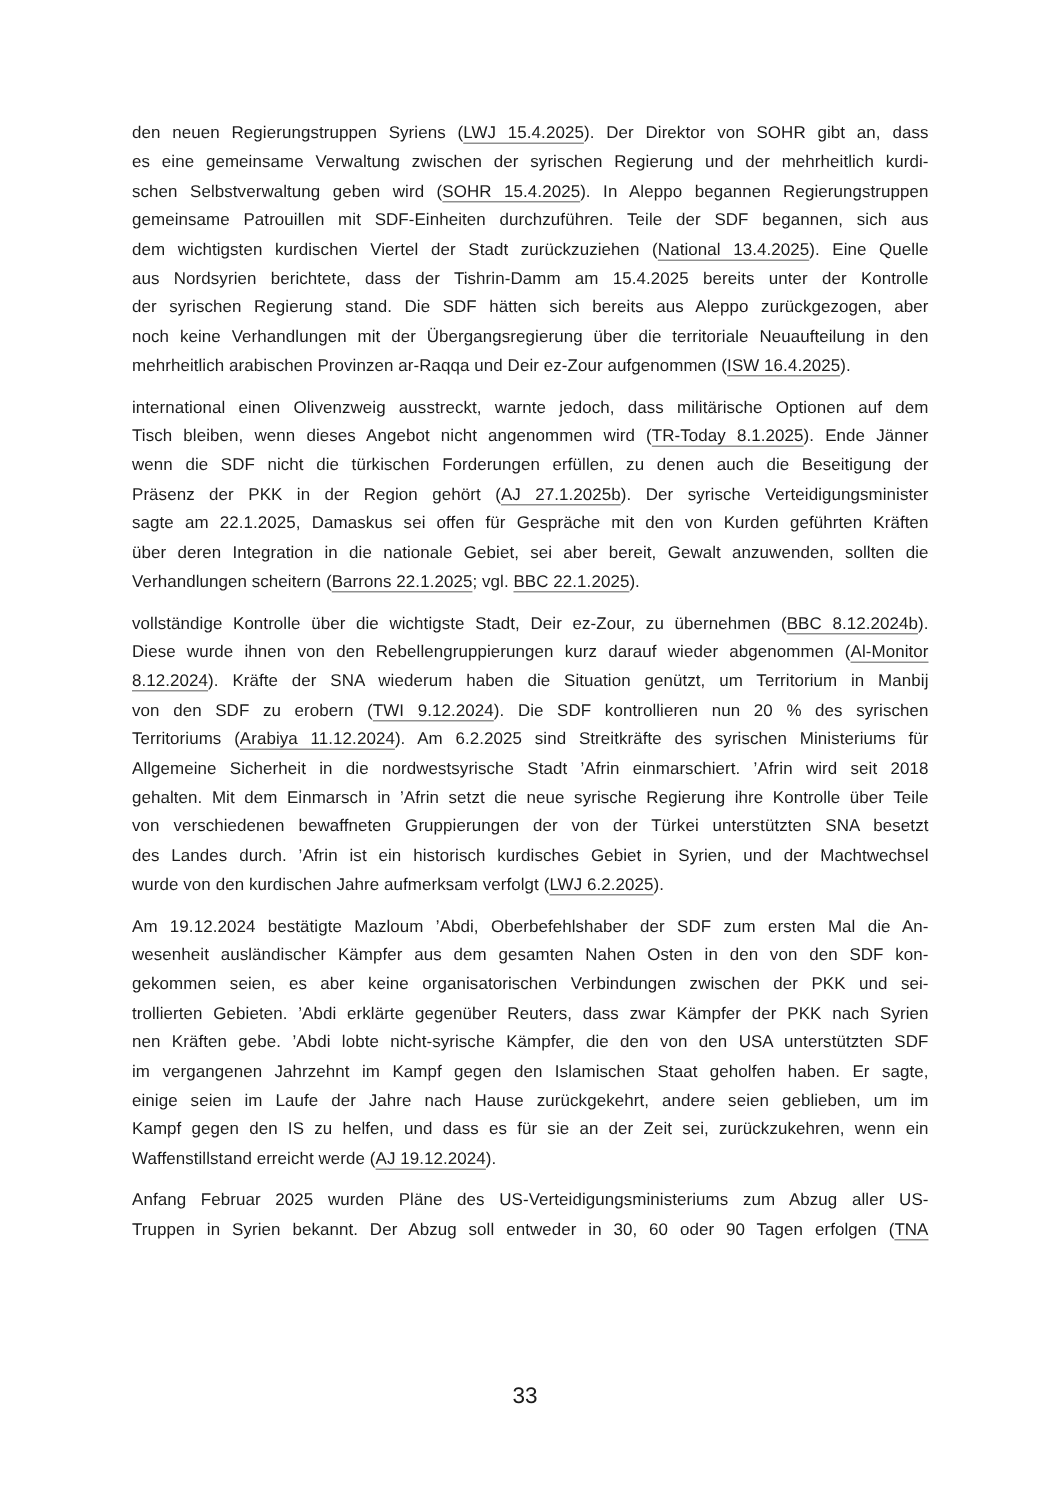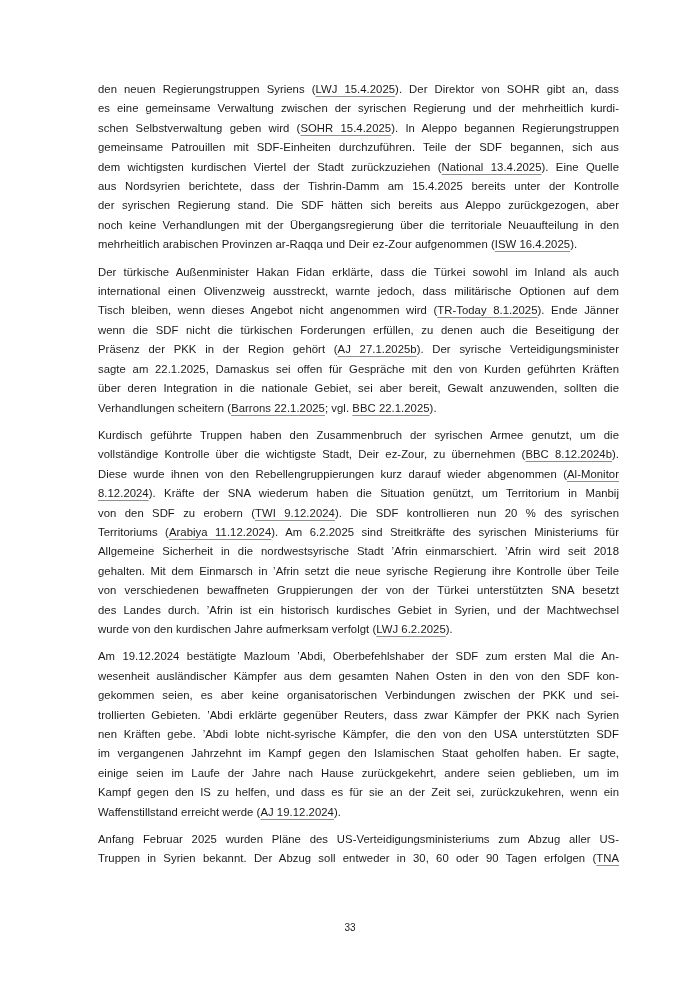--- a/index.html
+++ b/index.html
@@ -19,21 +19,21 @@
   .content {
     position: absolute;
     left: 82px;
     top: 80px;
     width: 537px;
     font-size: 11.3px;
     line-height: 19.4px;
     letter-spacing: 0.05px;
   }
   .paragraph {
-    margin: 0 0 8px 16px;
+    margin: 0 0 8px 6px;
   }
   .line {
     text-align: justify;
     text-align-last: justify;
   }
   .line-last {
     text-align-last: left;
   }
   .doc-link {
     color: #1b1b1b;
@@ -42,52 +42,50 @@
     text-decoration-thickness: 1px;
     text-underline-offset: 2.5px;
     cursor: pointer;
   }
   .page-number {
     position: absolute;
     left: 0;
     top: 922px;
     width: 700px;
     text-align: center;
-    font-size: 10px;
+    font-size: 15px;
     color: #1b1b1b;
   }
 </style>
 </head>
 <body>
 
 <div class="page">
   <div class="content">
       <div class="paragraph">
         <div class="line"><span>den neuen Regierungstruppen Syriens (</span><span class="doc-link">LWJ 15.4.2025</span><span>). Der Direktor von SOHR gibt an, dass</span></div>
         <div class="line"><span>es eine gemeinsame Verwaltung zwischen der syrischen Regierung und der mehrheitlich kurdi-</span></div>
         <div class="line"><span>schen Selbstverwaltung geben wird (</span><span class="doc-link">SOHR 15.4.2025</span><span>). In Aleppo begannen Regierungstruppen</span></div>
         <div class="line"><span>gemeinsame Patrouillen mit SDF-Einheiten durchzuführen. Teile der SDF begannen, sich aus</span></div>
         <div class="line"><span>dem wichtigsten kurdischen Viertel der Stadt zurückzuziehen (</span><span class="doc-link">National 13.4.2025</span><span>). Eine Quelle</span></div>
         <div class="line"><span>aus Nordsyrien berichtete, dass der Tishrin-Damm am 15.4.2025 bereits unter der Kontrolle</span></div>
         <div class="line"><span>der syrischen Regierung stand. Die SDF hätten sich bereits aus Aleppo zurückgezogen, aber</span></div>
         <div class="line"><span>noch keine Verhandlungen mit der Übergangsregierung über die territoriale Neuaufteilung in den</span></div>
         <div class="line line-last"><span>mehrheitlich arabischen Provinzen ar-Raqqa und Deir ez-Zour aufgenommen (</span><span class="doc-link">ISW 16.4.2025</span><span>).</span></div>
       </div>
       <div class="paragraph">
-        <div class="line"><span>Der türkische Außenminister Hakan Fidan erklärte, dass die Türkei sowohl im Inland als auch</span></div>
         <div class="line"><span>international einen Olivenzweig ausstreckt, warnte jedoch, dass militärische Optionen auf dem</span></div>
         <div class="line"><span>Tisch bleiben, wenn dieses Angebot nicht angenommen wird (</span><span class="doc-link">TR-Today 8.1.2025</span><span>). Ende Jänner</span></div>
         <div class="line"><span>wenn die SDF nicht die türkischen Forderungen erfüllen, zu denen auch die Beseitigung der</span></div>
         <div class="line"><span>Präsenz der PKK in der Region gehört (</span><span class="doc-link">AJ 27.1.2025b</span><span>). Der syrische Verteidigungsminister</span></div>
         <div class="line"><span>sagte am 22.1.2025, Damaskus sei offen für Gespräche mit den von Kurden geführten Kräften</span></div>
         <div class="line"><span>über deren Integration in die nationale Gebiet, sei aber bereit, Gewalt anzuwenden, sollten die</span></div>
         <div class="line line-last"><span>Verhandlungen scheitern (</span><span class="doc-link">Barrons 22.1.2025</span><span>; vgl. </span><span class="doc-link">BBC 22.1.2025</span><span>).</span></div>
       </div>
       <div class="paragraph">
-        <div class="line"><span>Kurdisch geführte Truppen haben den Zusammenbruch der syrischen Armee genutzt, um die</span></div>
         <div class="line"><span>vollständige Kontrolle über die wichtigste Stadt, Deir ez-Zour, zu übernehmen (</span><span class="doc-link">BBC 8.12.2024b</span><span>).</span></div>
         <div class="line"><span>Diese wurde ihnen von den Rebellengruppierungen kurz darauf wieder abgenommen (</span><span class="doc-link">Al-Monitor</span></div>
         <div class="line"><span class="doc-link">8.12.2024</span><span>). Kräfte der SNA wiederum haben die Situation genützt, um Territorium in Manbij</span></div>
         <div class="line"><span>von den SDF zu erobern (</span><span class="doc-link">TWI 9.12.2024</span><span>). Die SDF kontrollieren nun 20 % des syrischen</span></div>
         <div class="line"><span>Territoriums (</span><span class="doc-link">Arabiya 11.12.2024</span><span>). Am 6.2.2025 sind Streitkräfte des syrischen Ministeriums für</span></div>
         <div class="line"><span>Allgemeine Sicherheit in die nordwestsyrische Stadt ’Afrin einmarschiert. ’Afrin wird seit 2018</span></div>
         <div class="line"><span>gehalten. Mit dem Einmarsch in ’Afrin setzt die neue syrische Regierung ihre Kontrolle über Teile</span></div>
         <div class="line"><span>von verschiedenen bewaffneten Gruppierungen der von der Türkei unterstützten SNA besetzt</span></div>
         <div class="line"><span>des Landes durch. ’Afrin ist ein historisch kurdisches Gebiet in Syrien, und der Machtwechsel</span></div>
         <div class="line line-last"><span>wurde von den kurdischen Jahre aufmerksam verfolgt (</span><span class="doc-link">LWJ 6.2.2025</span><span>).</span></div>

